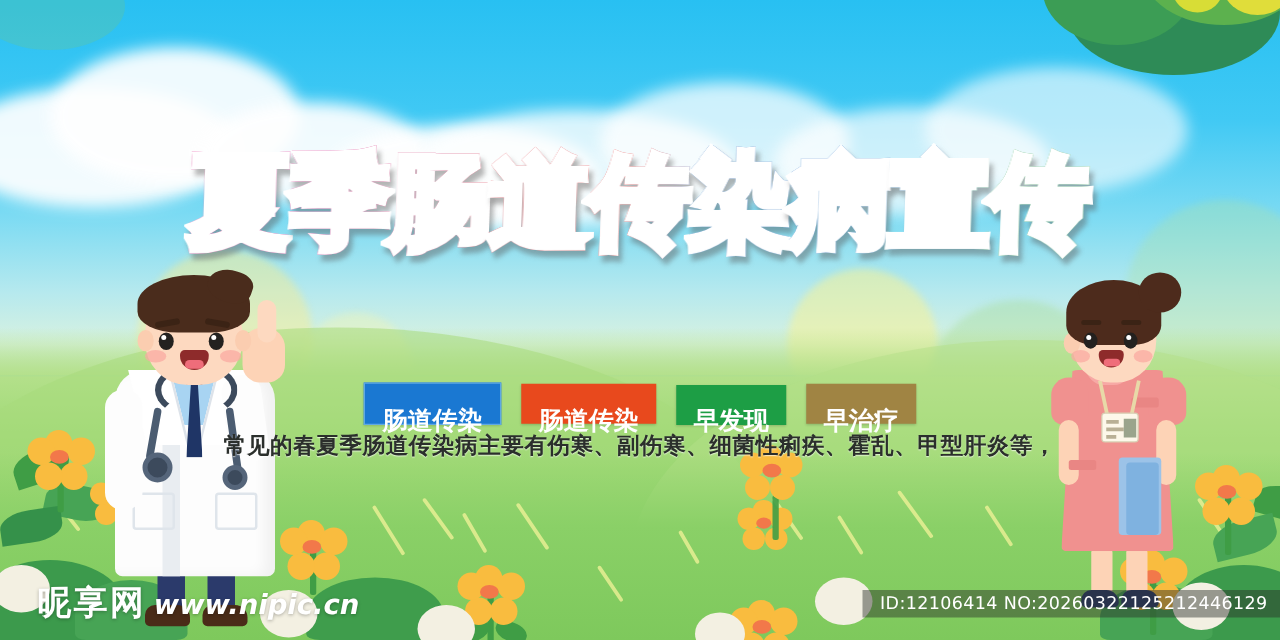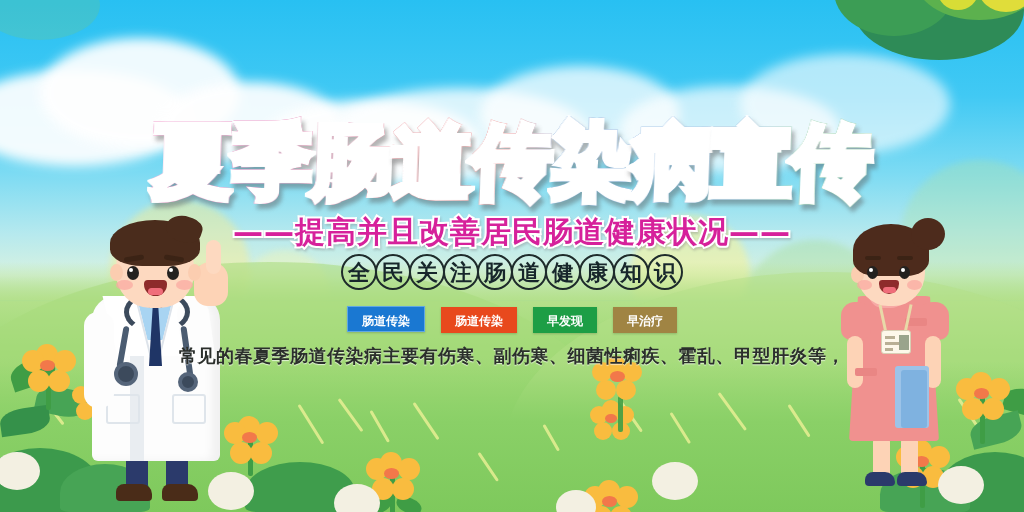--- a/index.html
+++ b/index.html
@@ -100,22 +100,22 @@
     margin:0 -1px; text-align:center;
     background:transparent;
   }
 
   .tags{
     position:absolute; left:0; top:306px; width:1024px; text-align:center;
     white-space:nowrap;
   }
   .tag{
     display:inline-block; height:26px; line-height:26px;
-    padding:1px 14px; margin:0 8px;
-    font-size:12px; font-weight:bold; color:#fff;
+    padding:16px 14px; margin:0 8px;
+    font-size:20px; font-weight:bold; color:#fff;
     box-shadow:0 1px 2px rgba(0,0,0,.18);
   }
   .tag.b{ background:#1a78d2; border:1px solid #5fa8e4; }
   .tag.o{ background:#e8491d; }
   .tag.g{ background:#1d9e45; }
   .tag.y{ background:#a08443; }
 
   .body1,.body2{
     position:absolute; left:0; width:1024px; text-align:center;
     font-size:18px; font-weight:bold; color:#2b2f2c; letter-spacing:.5px;
@@ -447,22 +447,24 @@
     <div class="eyeg" style="left:66px;top:50px;"></div>
     <div class="blush" style="left:22px;top:62px;width:15px;"></div>
     <div class="blush" style="left:72px;top:62px;width:15px;"></div>
     <div class="mouth" style="left:44px;top:62px;width:20px;height:14px;"></div>
     <div class="tongue" style="left:48px;top:69px;width:13px;height:6px;"></div>
   </div>
 
 
   <div class="maintitle" id="main-title"><span class="ch" style="background-image: linear-gradient(100deg, rgb(224, 33, 138) 0%, rgb(224, 33, 138) 40%, rgb(212, 18, 126) 100%);">夏</span><span class="ch" style="background-image: linear-gradient(100deg, rgb(212, 18, 126) 0%, rgb(212, 18, 126) 40%, rgb(194, 24, 91) 100%);">季</span><span class="ch" style="background-image: linear-gradient(100deg, rgb(194, 24, 91) 0%, rgb(194, 24, 91) 40%, rgb(216, 27, 42) 100%);">肠</span><span class="ch" style="background-image: linear-gradient(100deg, rgb(216, 27, 42) 0%, rgb(216, 27, 42) 40%, rgb(224, 32, 32) 100%);">道</span><span class="ch" style="background-image: linear-gradient(100deg, rgb(224, 32, 32) 0%, rgb(224, 32, 32) 40%, rgb(27, 99, 181) 100%);">传</span><span class="ch" style="background-image: linear-gradient(100deg, rgb(27, 99, 181) 0%, rgb(27, 99, 181) 40%, rgb(21, 101, 192) 100%);">染</span><span class="ch" style="background-image: linear-gradient(100deg, rgb(21, 101, 192) 0%, rgb(21, 101, 192) 40%, rgb(26, 111, 176) 100%);">病</span><span class="ch" style="background-image: linear-gradient(100deg, rgb(26, 111, 176) 0%, rgb(26, 111, 176) 40%, rgb(46, 158, 79) 100%);">宣</span><span class="ch" style="background-image: linear-gradient(100deg, rgb(46, 158, 79) 0%, rgb(46, 158, 79) 40%, rgb(46, 158, 79) 100%);">传</span></div>
 
-  <div class="subtitle">——提高并且改善居民肠道健康状况——</div>
-
-  <div class="circlerow" id="circle-row"><span class="cch">全</span><span class="cch">民</span><span class="cch">关</span><span class="cch">注</span><span class="cch">肠</span><span class="cch">道</span><span class="cch">健</span><span class="cch">康</span><span class="cch">知</span><span class="cch">识</span></div>
+
 
   <div class="tags" id="tag-row"><span class="tag b" style="background: rgb(26, 120, 210);">肠道传染</span><span class="tag o" style="background: rgb(232, 73, 29);">肠道传染</span><span class="tag g" style="background: rgb(29, 158, 69); font-family: Liberation Serif, serif;">早发现</span><span class="tag y" style="background: rgb(160, 132, 67);">早治疗</span></div>
 
   <div class="body1">常见的春夏季肠道传染病主要有伤寒、副伤寒、细菌性痢疾、霍乱、甲型肝炎等，</div>
 
+  <div class="wm">
+    <span>昵享网</span><span class="url">www.nipic.cn</span>
+  </div>
+  <div class="idbar">ID:12106414 NO:20260322125212446129</div>
 
 </div>
 
 </body></html>

